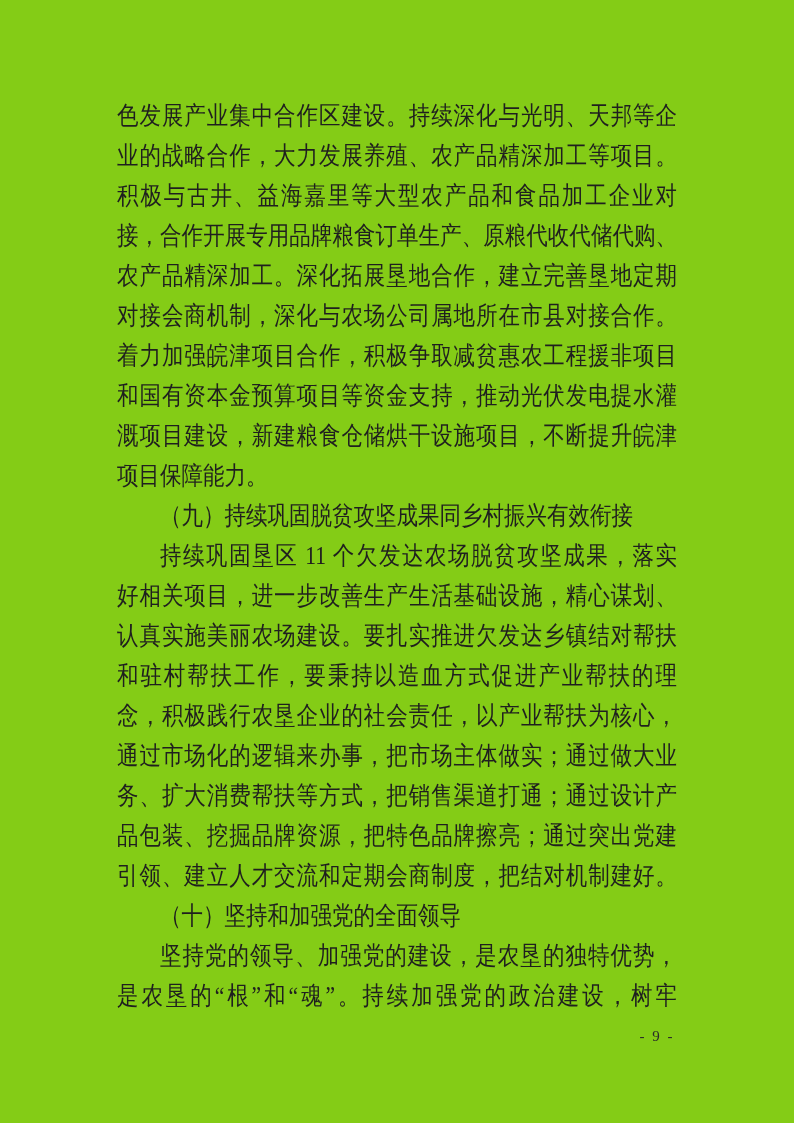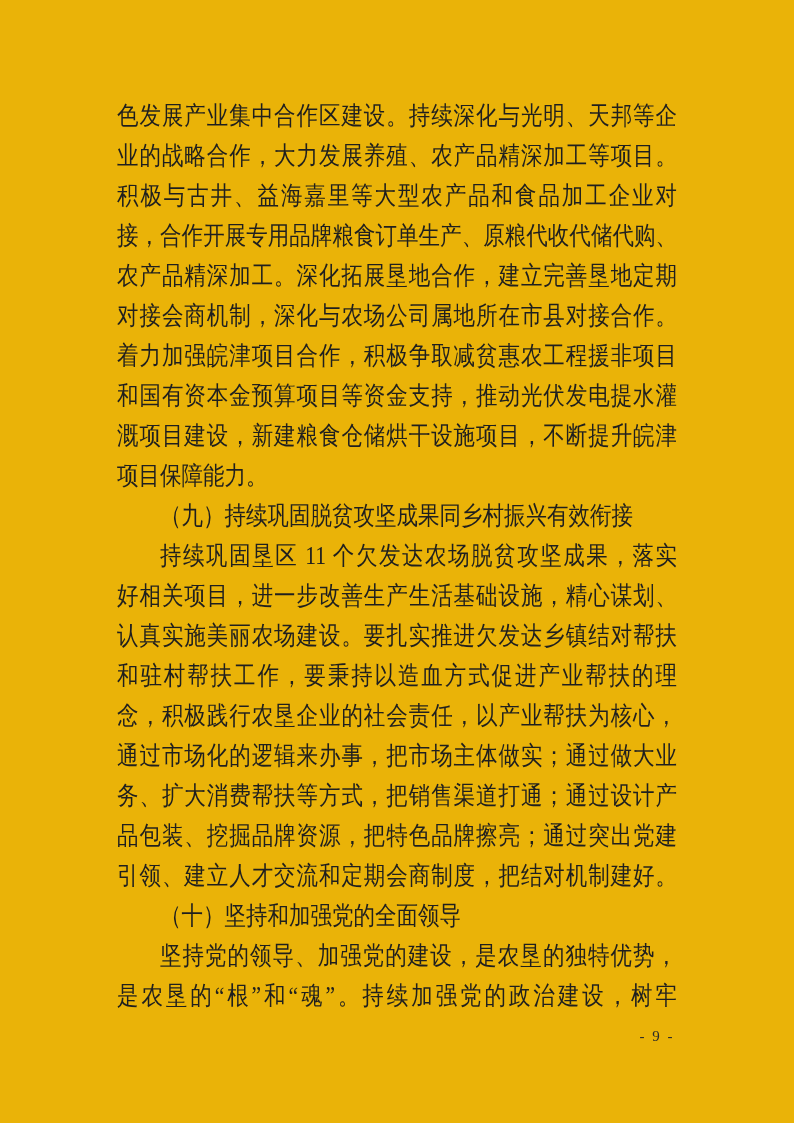--- a/index.html
+++ b/index.html
@@ -4,21 +4,21 @@
   <style>
     * { margin: 0; padding: 0; box-sizing: border-box; }
     html, body {
       background: #ffffff;
       font-family: "Liberation Serif", "DejaVu Serif", serif;
     }
     .page {
       position: relative;
       width: 794px;
       height: 1123px;
-      background: #eab308;
+      background: #84cc16;
       overflow: hidden;
       color: #1f1f1f;
     }
     .textblock {
       position: absolute;
       left: 117px;
       top: 96px;
       width: 560px;
     }
     .line {

